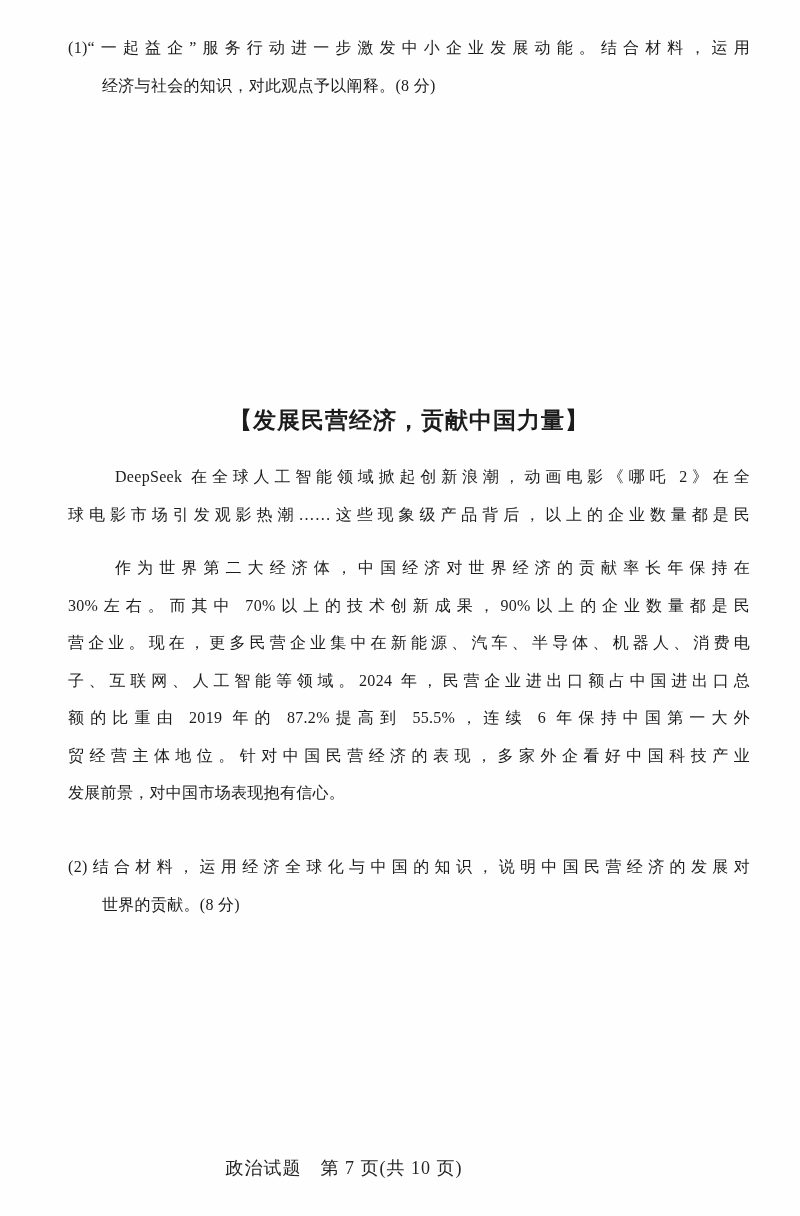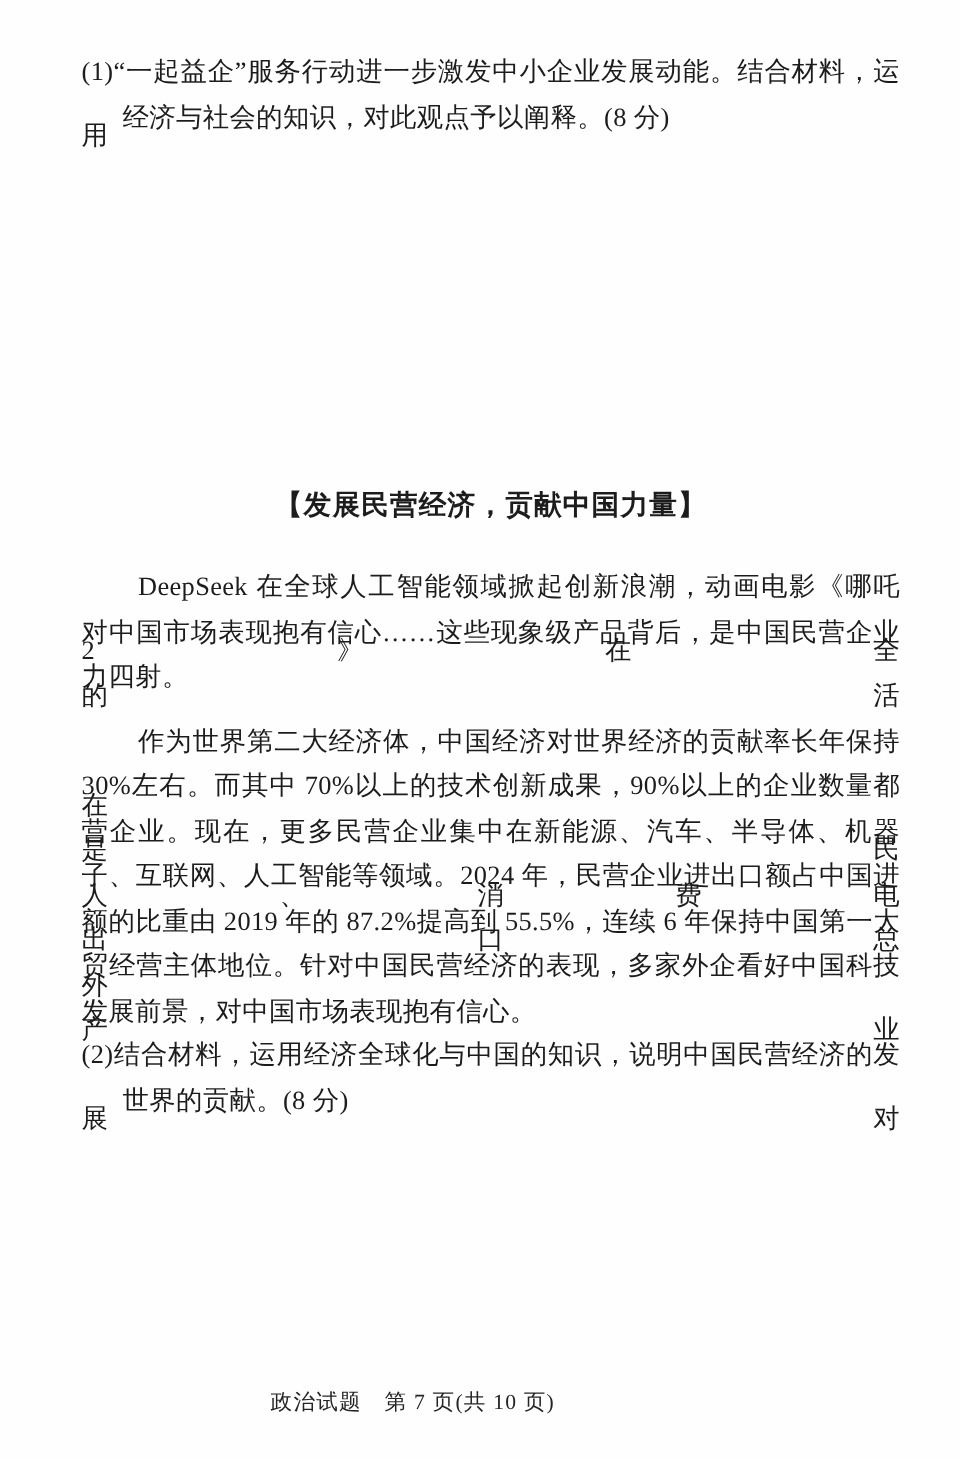--- a/index.html
+++ b/index.html
@@ -11,22 +11,22 @@
     position: relative;
     width: 800px;
     height: 1216px;
     margin: 0 auto;
     background: #fefefe;
     color: #1c1c1c;
     font-family: "Liberation Serif", "DejaVu Serif", serif;
     overflow: hidden;
   }
   .line {
-    font-size: 22px;
-    line-height: 53px;
+    font-size: 16px;
+    line-height: 29px;
     height: 37.5px;
     letter-spacing: 0.3px;
     white-space: nowrap;
   }
   
   .just {
     text-align: justify;
     text-align-last: justify;
     text-justify: inter-character;
     white-space: normal;
@@ -86,22 +86,21 @@
 
   <section class="q1">
     <div class="line just">(1)“一起益企”服务行动进一步激发中小企业发展动能。结合材料，运用</div>
     <div class="line cont">经济与社会的知识，对此观点予以阐释。(8 分)</div>
   </section>
 
   <h2 class="heading">【发展民营经济，贡献中国力量】</h2>
 
   <section class="material">
     <div class="line ind just">DeepSeek 在全球人工智能领域掀起创新浪潮，动画电影《哪吒 2》在全</div>
-    <div class="line just">对中国市场表现抱有信心……这些现象级产品背后，是中国民营企业的活</div>
-    <div class="line">力四射。</div>
+    <div class="line just">球电影市场引发观影热潮……这些现象级产品背后，以上的企业数量都是民</div>
     <div class="line ind just">作为世界第二大经济体，中国经济对世界经济的贡献率长年保持在</div>
     <div class="line just">30%左右。而其中 70%以上的技术创新成果，90%以上的企业数量都是民</div>
     <div class="line just">营企业。现在，更多民营企业集中在新能源、汽车、半导体、机器人、消费电</div>
     <div class="line just">子、互联网、人工智能等领域。2024 年，民营企业进出口额占中国进出口总</div>
     <div class="line just">额的比重由 2019 年的 87.2%提高到 55.5%，连续 6 年保持中国第一大外</div>
     <div class="line just">贸经营主体地位。针对中国民营经济的表现，多家外企看好中国科技产业</div>
     <div class="line">发展前景，对中国市场表现抱有信心。</div>
   </section>
 
   <section class="q2">

